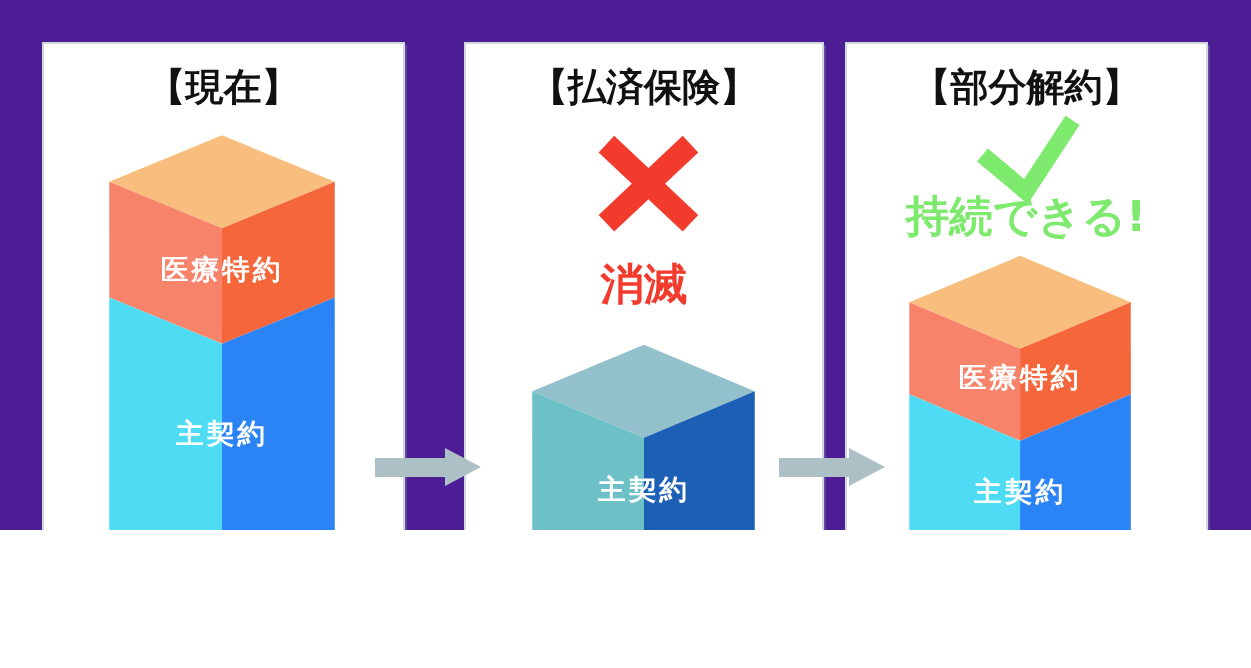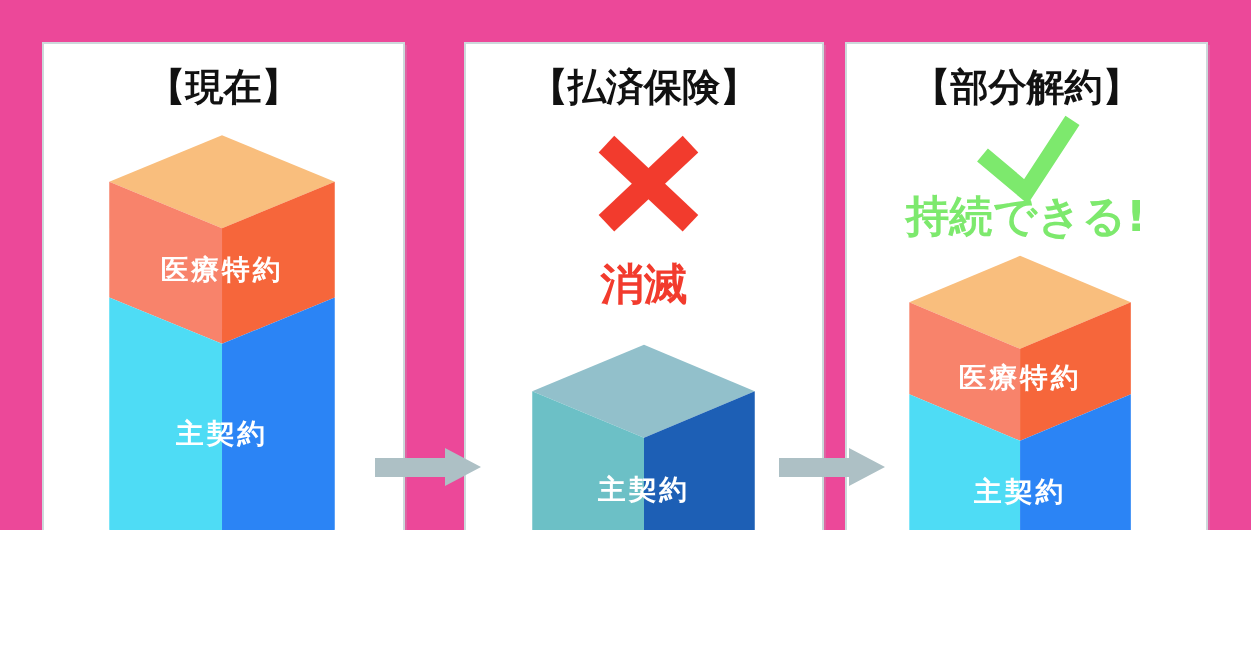--- a/index.html
+++ b/index.html
@@ -1,20 +1,20 @@
 <!DOCTYPE html>
 <html><head>
 <meta charset="utf-8">
 <style>
   html, body { margin: 0; padding: 0; background: #ffffff; }
   .stage {
     position: relative;
     width: 1251px;
     height: 530px;
-    background: #ec4899;
+    background: #4c1d95;
     font-family: "DejaVu Sans", sans-serif;
     overflow: hidden;
   }
   .panel {
     position: absolute;
     top: 42px;
     height: 581px;
     box-sizing: border-box;
     background: #ffffff;
     border: 2px solid #cdd9db;

